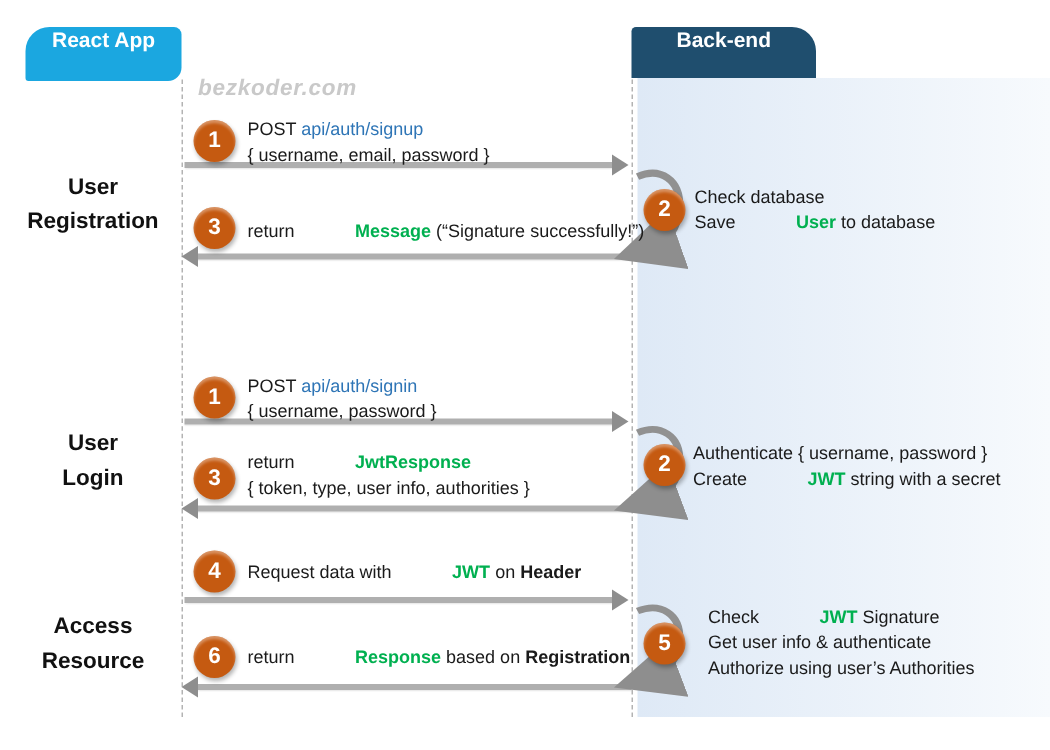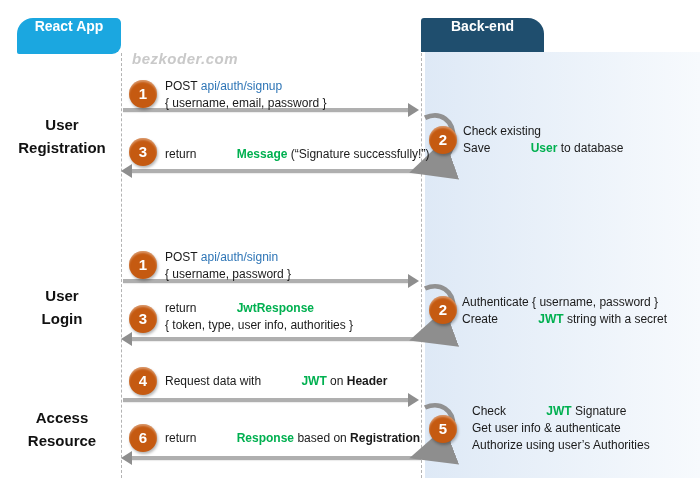--- a/index.html
+++ b/index.html
@@ -151,21 +151,21 @@
   <div class="num" style="left:129px;top:367px">4</div>
   <div class="num" style="left:429px;top:415px">5</div>
   <div class="num" style="left:129px;top:424px">6</div>
 
   <div class="msg" style="left:165px;top:78px">
     <span class="ln"><span>POST </span><span class="link">api/auth/signup</span></span>
     <span class="ln">{ username, email, password }</span>
   </div>
 
   <div class="msg" style="left:463px;top:123px">
-    <span class="ln">Check existing</span>
+    <span class="ln">Check database</span>
     <span class="ln"><span>Save </span><span class="kw">User</span><span> to database</span></span>
   </div>
 
   <div class="msg" style="left:165px;top:146px">
     <span class="ln"><span>return </span><span class="kw">Message</span><span> (“Signature successfully!”)</span></span>
   </div>
 
   <div class="msg" style="left:165px;top:249px">
     <span class="ln"><span>POST </span><span class="link">api/auth/signin</span></span>
     <span class="ln">{ username, password }</span>

